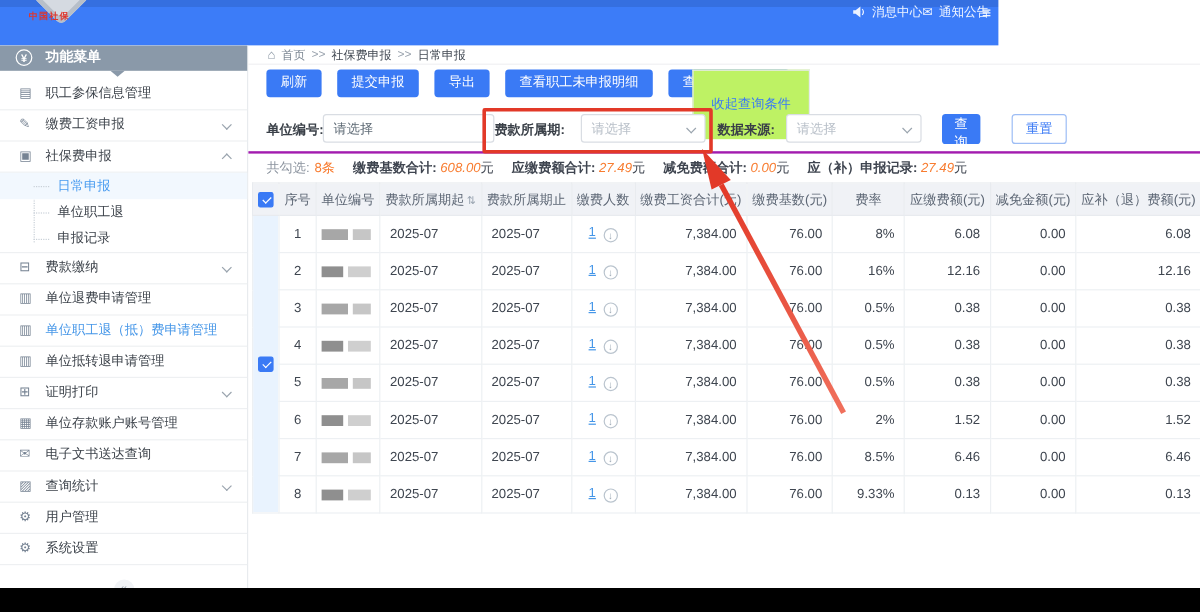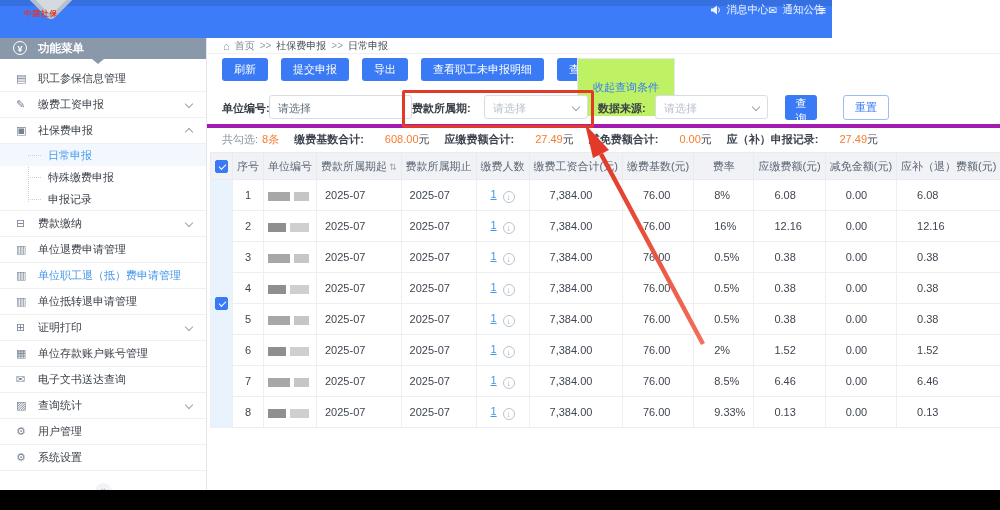--- a/index.html
+++ b/index.html
@@ -31,40 +31,40 @@
   .sb-collapse{width:17px;height:17px;margin:12px auto 0;border-radius:50%;background:#f1f3f6;color:#9aa4ae;font-size:10px;line-height:16px;text-align:center;cursor:pointer;}
   
   #content{position:absolute;left:207px;top:38px;width:793px;height:452px;background:#fff;}
   .crumb{position:absolute;left:0;top:0;width:100%;height:16px;border-bottom:1px solid #f0f1f3;display:flex;align-items:center;gap:5px;padding-left:16px;font-size:10px;color:#98a1ac;box-sizing:border-box;}
   .crumb .home-ic{color:#8d99a6;font-size:11px;}
   .crumb .pg{color:#7d8894;}
   .crumb .lv{color:#434a54;}
   .toolbar{position:absolute;left:15px;top:20px;display:flex;gap:13px;}
   .btn-blue{height:23px;padding:0 12px;background:#3a7af5;color:#fff;font-size:11px;border:none;border-radius:3px;line-height:23px;cursor:pointer;white-space:nowrap;}
   .tab-collapse{position:absolute;left:345px;top:20px;height:31px;line-height:31px;padding:13px 15px;background:#bef264;border:1px solid #e6e9ec;border-bottom:none;color:#3a7af5;font-size:11px;cursor:pointer;margin-left:25px;}
-  .queryrow{position:absolute;left:0;top:51px;width:100%;height:39px;border-bottom:4px solid #a21caf;box-sizing:border-box;}
+  .queryrow{position:absolute;left:0;top:51px;width:100%;height:39px;border-bottom:2px solid #a21caf;box-sizing:border-box;}
   .q-label{position:absolute;top:12px;font-size:11px;font-weight:bold;color:#3a4048;}
   .q-box{position:absolute;top:6px;height:24px;line-height:24px;border:1px solid #d9dde3;border-radius:3px;font-size:11px;padding-left:8px;box-sizing:border-box;background:#fff;cursor:pointer;}
   .q-box .sel-chev{position:absolute;right:8px;top:8px;width:5px;height:5px;border-right:1.3px solid #9aa4ae;border-bottom:1.3px solid #9aa4ae;transform:rotate(45deg);}
   .q-input{color:#5f6b76;}
   .q-select{color:#b9c0c9;}
   .btn-search{position:absolute;left:578px;top:6px;width:32px;height:25px;background:#3a7af5;color:#fff;border:none;border-radius:3px;font-size:11px;cursor:pointer;}
   .btn-reset{position:absolute;left:636px;top:6px;width:46px;height:25px;background:#fff;color:#3a7af5;border:1px solid #9dbdf5;border-radius:3px;font-size:11px;box-sizing:border-box;cursor:pointer;}
   .summary{position:absolute;left:15px;top:94px;height:20px;display:flex;align-items:flex-start;gap:15px;font-size:11px;white-space:nowrap;}
   .sum-sel{color:#8b939e;}
   .sum-cnt{color:#f87c30;margin-left:4px;}
   .sum-lb{color:#3f4550;font-weight:bold;}
-  .sum-val{color:#f87c30;margin-left:21px;}
+  .sum-val{color:#f87c30;margin-left:3px;font-style:italic;}
   .sum-unit{color:#3f4550;}
   
   .tbl{position:absolute;left:3px;top:114px;border-collapse:collapse;table-layout:fixed;font-size:11px;}
   .tbl th{height:26px;background:#f0f2f6;color:#5c6674;font-weight:normal;border:1px solid #e8ebef;padding:0 4px;white-space:nowrap;overflow:hidden;}
   .tbl td{height:30px;border:1px solid #edf0f3;color:#3f4650;padding:0 8px;white-space:nowrap;overflow:hidden;background:#fff;}
   .tbl td.cC{text-align:center;padding:0 2px;}
-  .tbl td.cR{text-align:left;padding-left:20px;}
+  .tbl td.cR{text-align:right;padding-left:20px;}
   .tbl .c-sel{background:#e9f3fe;text-align:center;padding:0;}
   .cb{position:relative;display:inline-block;width:13px;height:13px;background:#3a7af5;border:1px solid #3a7af5;border-radius:2px;vertical-align:middle;cursor:pointer;box-sizing:border-box;}
   .cb::after{content:"";position:absolute;left:2.5px;top:3px;width:6px;height:3px;border-left:1.5px solid #fff;border-bottom:1.5px solid #fff;transform:rotate(-45deg);}
   .sort-ic{color:#9aa5b1;font-size:9px;margin-left:2px;}
   .link{color:#4596e8;text-decoration:underline;cursor:pointer;}
   .dl{display:inline-block;width:12px;height:12px;border:1px solid #bac4ce;border-radius:50%;font-size:8px;line-height:11px;text-align:center;color:#93a0ad;margin-left:6px;vertical-align:-2px;cursor:pointer;box-sizing:border-box;}
   .redact{display:inline-block;height:9px;vertical-align:middle;margin-right:4px;}
   .redact.r1{width:22px;background:#a7a7a7;}
   .redact.r2{width:15px;background:#c6c6c6;}
   tr:nth-child(even) .redact.r1{background:#8f8f8f;width:18px;}
@@ -117,21 +117,21 @@
         <span>缴费工资申报</span>
         <span class="chev"></span>
       </div>
       <div class="sb-item">
         <span class="ic">▣</span>
         <span>社保费申报</span>
         <span class="chev up"></span>
       </div>
       <div class="sb-sub">
         <div class="sb-subitem active">日常申报</div>
-        <div class="sb-subitem">特殊缴费申报</div>
+        <div class="sb-subitem">单位职工退</div>
         <div class="sb-subitem">申报记录</div>
       </div>
       <div class="sb-item">
         <span class="ic">⊟</span>
         <span>费款缴纳</span>
         <span class="chev"></span>
       </div>
       <div class="sb-item">
         <span class="ic">▥</span>
         <span>单位退费申请管理</span>

